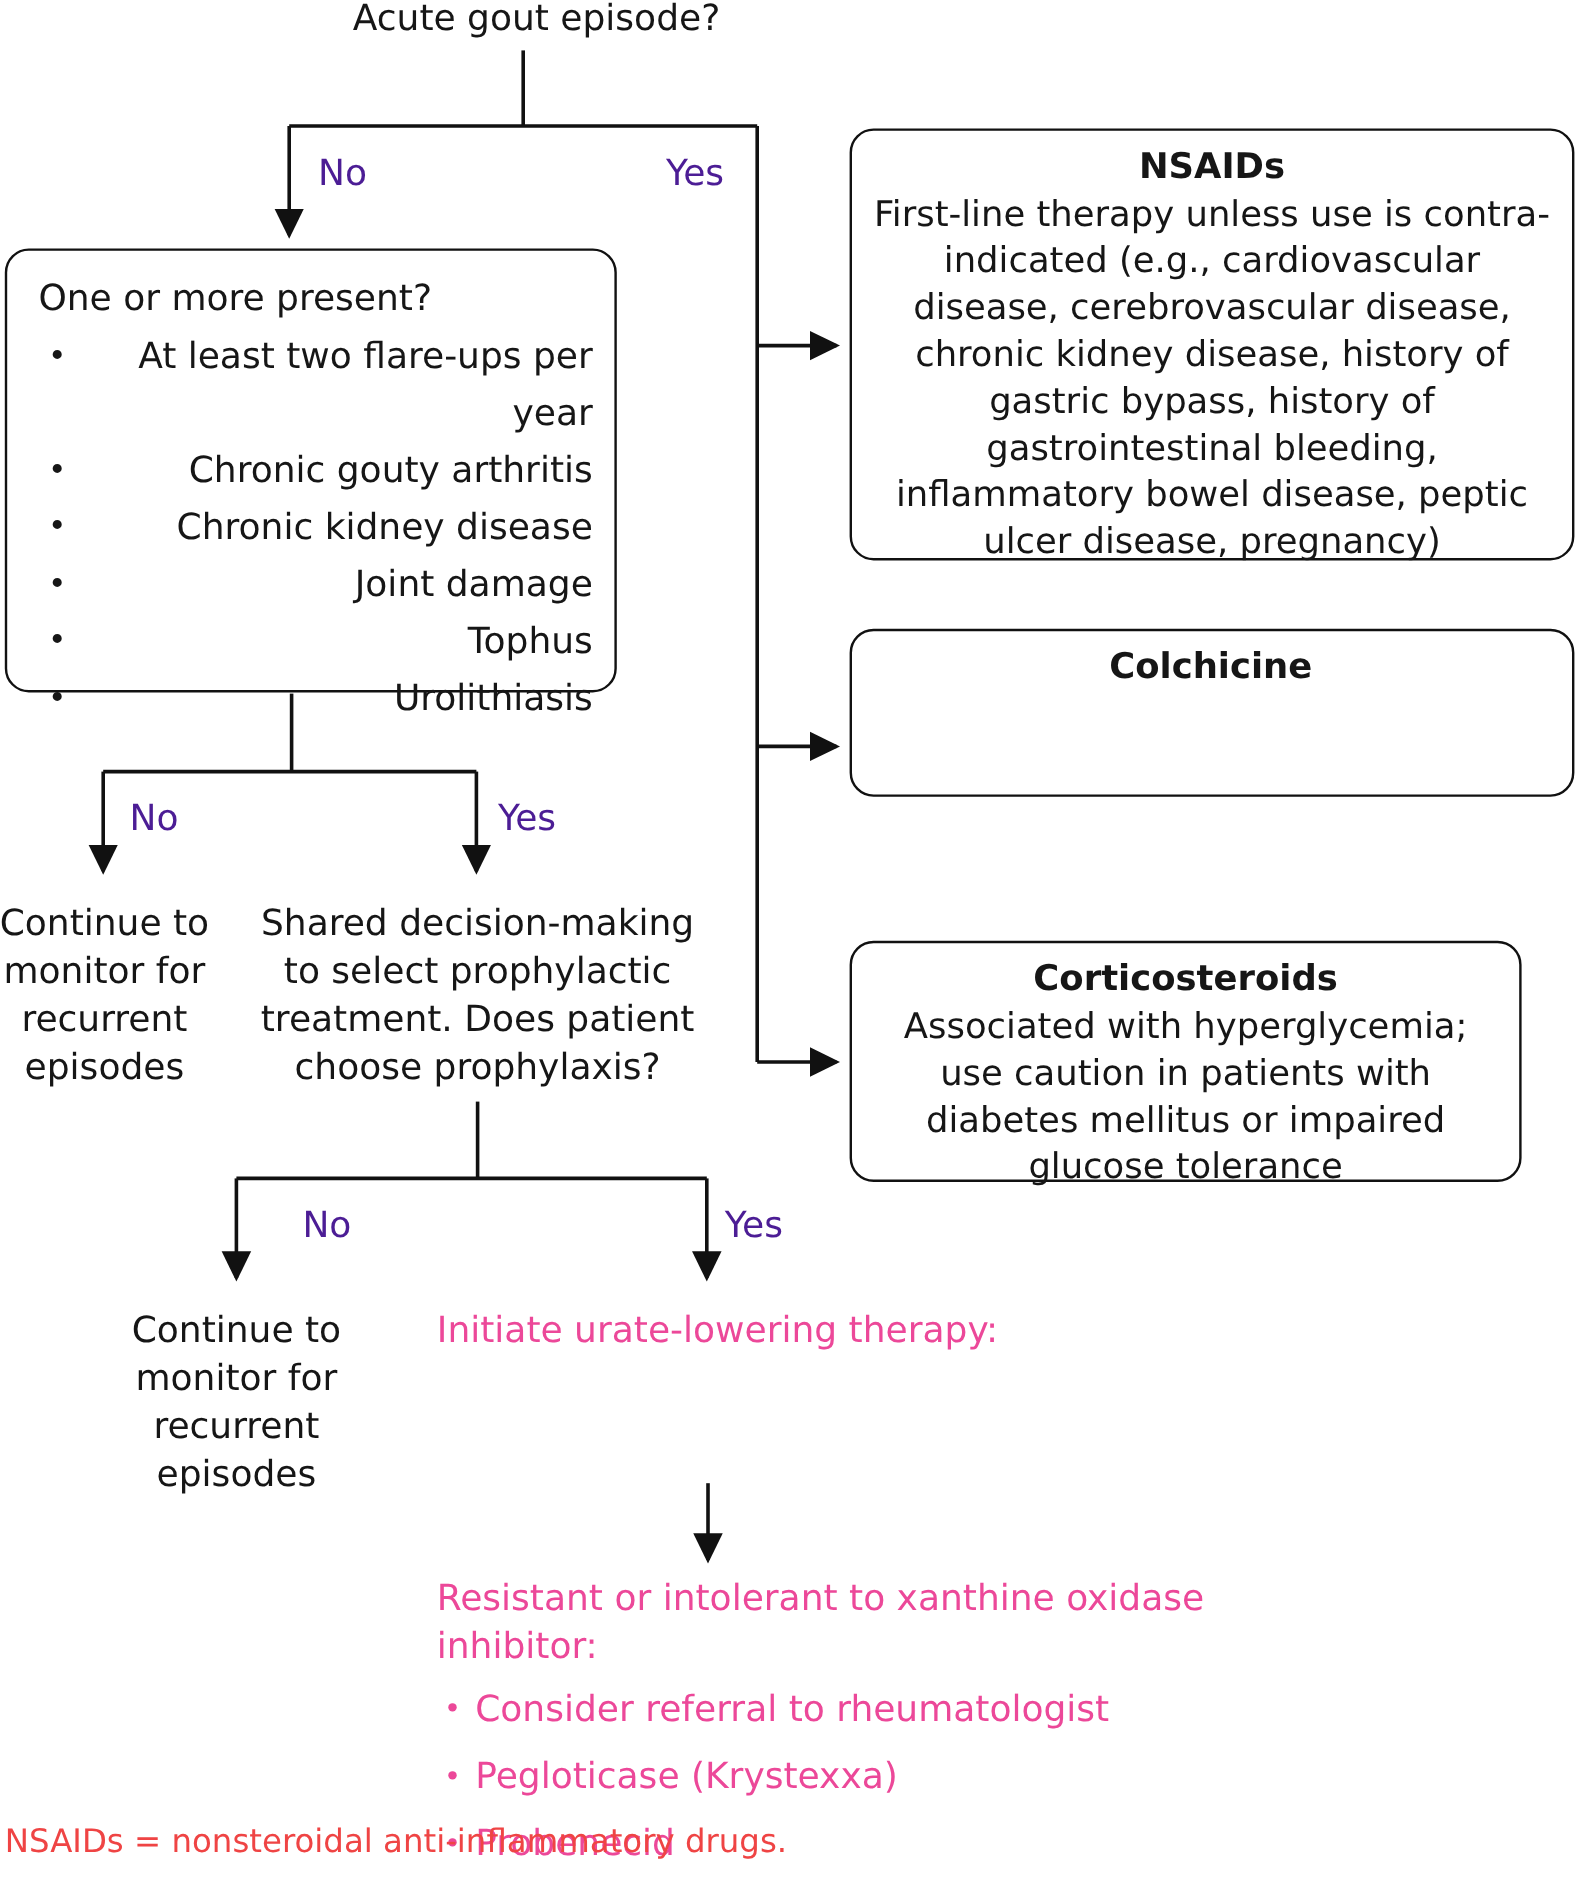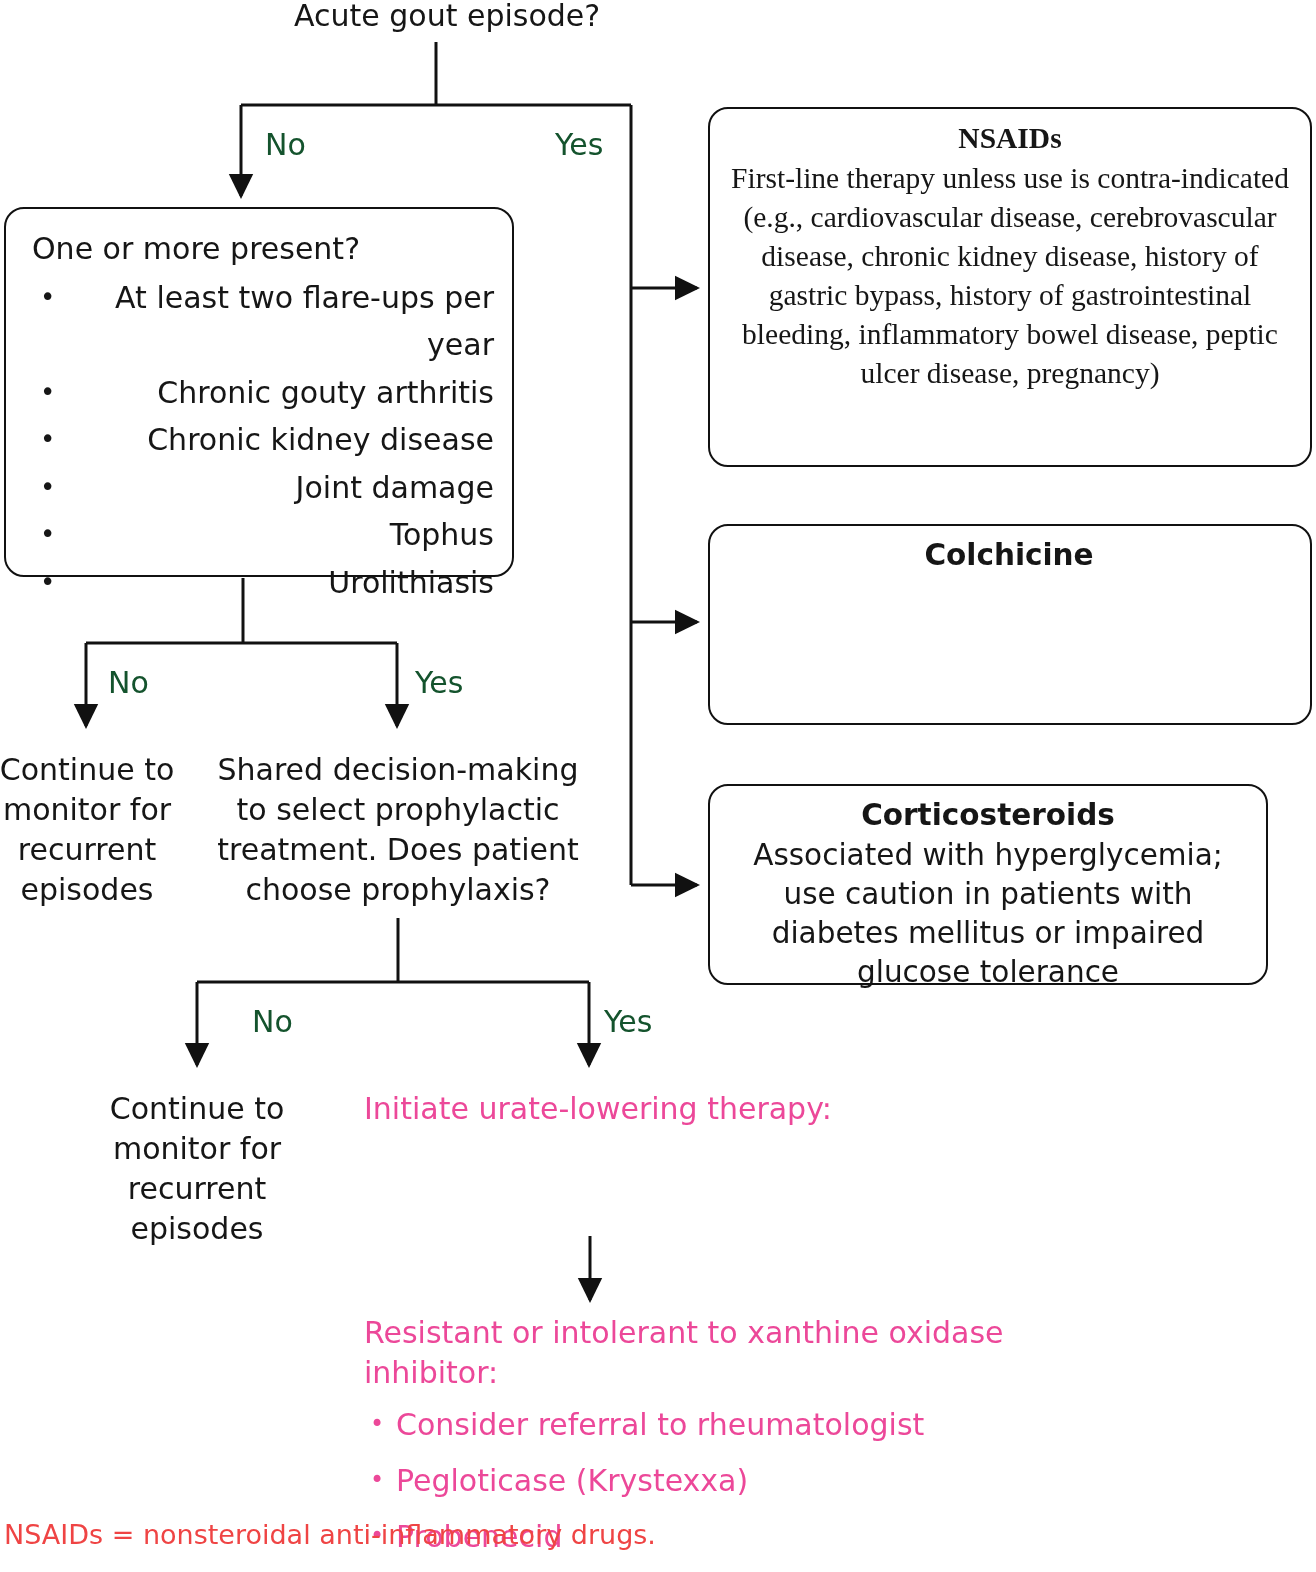--- a/index.html
+++ b/index.html
@@ -118,21 +118,21 @@
     left: 6px;
     top: -1px;
     font-size: 24px;
   }
 
   
   .edge-label {
     position: absolute;
     font-size: 30px;
     line-height: 34px;
-    color: #14532d;
+    color: #4c1d95;
     white-space: nowrap;
   }
 
   
   .title-text {
     position: absolute;
     font-size: 30px;
     line-height: 36px;
     color: #161616;
     white-space: nowrap;
@@ -232,26 +232,26 @@
 
   <div class="node bulletblock" style="left:364px; top:1313px; width:780px;">
     <span class="lead">Resistant or intolerant to xanthine oxidase inhibitor:</span>
     <ul>
       <li>Consider referral to rheumatologist</li>
       <li>Pegloticase (Krystexxa)</li>
       <li>Probenecid</li>
     </ul>
   </div>
 
-  <div class="node roundbox" style="left:708px; top:107px; width:604px; height:360px;font-family:Liberation Serif, serif;">
+  <div class="node roundbox" style="left:708px; top:107px; width:604px; height:360px;">
     <span class="box-title">NSAIDs</span>
     <span class="box-body">First-line therapy unless use is contra-indicated (e.g., cardiovascular disease, cerebrovascular disease, chronic kidney disease, history of gastric bypass, history of gastrointestinal bleeding, inflammatory bowel disease, peptic ulcer disease, pregnancy)</span>
   </div>
 
-  <div class="node roundbox" style="left:708px; top:524px; width:604px; height:201px;padding-left:12px;">
+  <div class="node roundbox" style="left:708px; top:524px; width:604px; height:140px;padding-left:12px;">
     <span class="box-title">Colchicine</span>
   </div>
 
   <div class="node roundbox" style="left:708px; top:784px; width:560px; height:201px;">
     <span class="box-title">Corticosteroids</span>
     <span class="box-body">Associated with hyperglycemia; use caution in patients with diabetes mellitus or impaired glucose tolerance</span>
   </div>
 
   <div class="footnote" style="left:4px; top:1518px;">NSAIDs = nonsteroidal anti-inflammatory drugs.</div>
 

